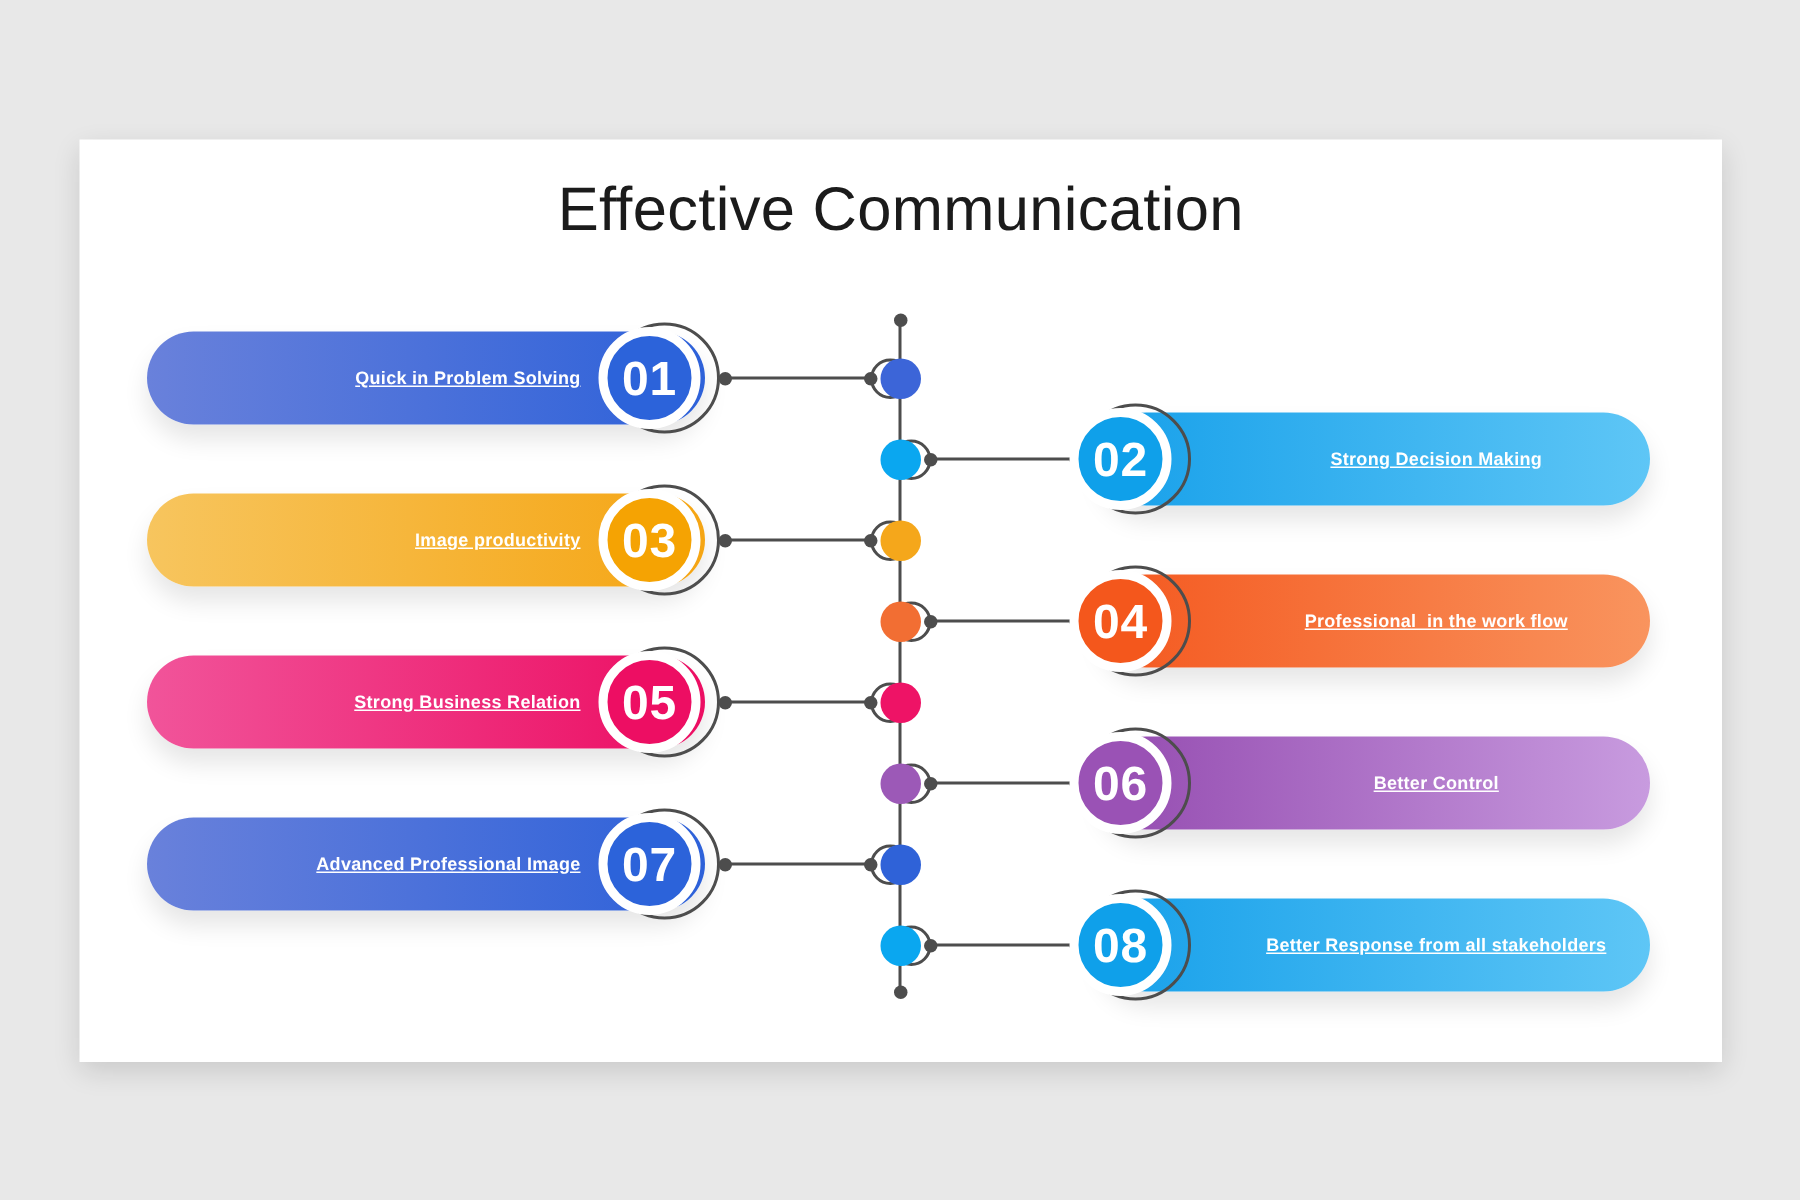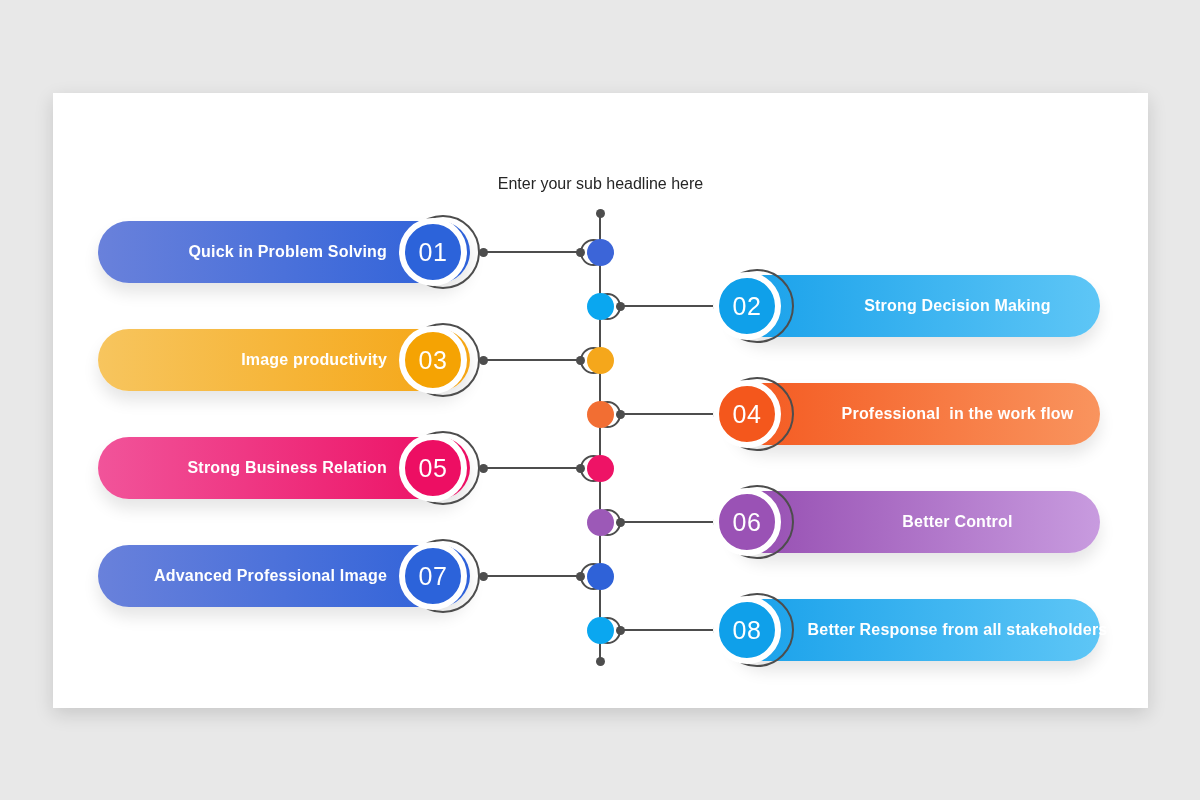--- a/index.html
+++ b/index.html
@@ -33,38 +33,38 @@
 
   .pill{
     position:absolute;top:-31px;height:62px;border-radius:31px;
     background:linear-gradient(90deg,var(--g1),var(--g2));
     box-shadow:0 10px 16px rgba(0,0,0,.10);
     display:flex;align-items:center;box-sizing:border-box;z-index:1;
   }
   .row.left  .pill{left:98px;width:372px;justify-content:flex-end;padding-right:83px}
   .row.right .pill{left:733px;width:367px;justify-content:center;padding-left:82px}
   .pill-label{
-    color:#fff;font-size:16px;font-weight:700;letter-spacing:.2px;white-space:pre;
+    color:#fff;font-size:12px;font-weight:700;letter-spacing:.2px;white-space:pre;text-decoration:underline;
   }
 
   .badge-outline{
     position:absolute;top:-37px;width:74px;height:74px;border-radius:50%;
     border:2px solid var(--line);box-sizing:border-box;z-index:2;
   }
   .row.left  .badge-outline{left:406px}
   .row.right .badge-outline{left:720px}
 
   .badge{
     position:absolute;top:-34px;width:68px;height:68px;border-radius:50%;
     background:var(--badge);border:6px solid #fff;box-sizing:border-box;
     display:flex;align-items:center;justify-content:center;z-index:3;
   }
   .row.left  .badge{left:399px}
   .row.right .badge{left:713px}
-  .badge-num{color:#fff;font-size:25px;font-weight:400;letter-spacing:.5px}
+  .badge-num{color:#fff;font-size:32px;font-weight:700;letter-spacing:.5px}
 
   .connector{position:absolute;top:-1px;height:2px;width:97px;background:var(--line);z-index:2}
   .row.left  .connector{left:483px}
   .row.right .connector{left:620px}
 
   .dot{position:absolute;top:-4.5px;width:9px;height:9px;border-radius:50%;background:var(--line);z-index:2}
   .row.left  .pill-dot{left:478.5px}
   .row.left  .node-dot{left:575.5px}
   .row.right .pill-dot{left:712.5px}
   .row.right .node-dot{left:615.5px}
@@ -79,21 +79,21 @@
   .node{
     position:absolute;top:-13.5px;left:586.5px;width:27px;height:27px;
     border-radius:50%;background:var(--node);z-index:3;
   }
 </style>
 </head>
 <body style="background: rgb(232, 232, 232);">
 
 <div class="canvas">
   <div class="card" style="background: rgb(255, 255, 255);">
-    <div class="subtitle">Enter your sub headline here</div>
+    <div class="title">Effective Communication</div>
   </div>
   <div class="diagram" style="--line: #4d4d4d;">
     <div class="vline"></div>
     <div class="enddot top"></div>
     <div class="enddot bottom"></div>
     <div id="rows">
         <div class="row left" style="top: 252px; --g1: #6981db; --g2: #2d61d9; --badge: #2c63da; --node: #3c65d8;">
     <div class="pill">
       <span class="pill-label">Quick in Problem Solving</span>
     </div>

